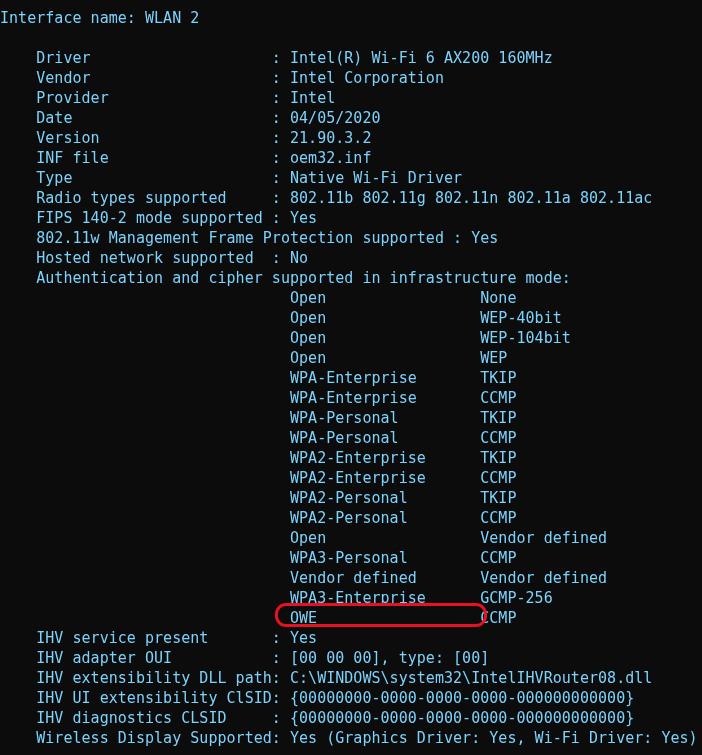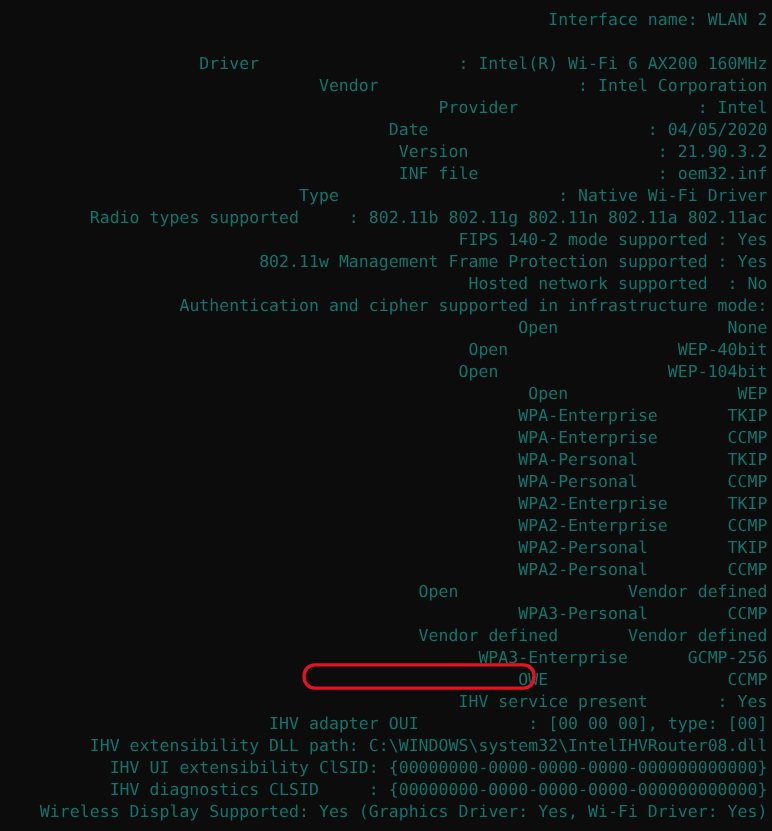--- a/index.html
+++ b/index.html
@@ -36,21 +36,21 @@
     position: absolute;
     border: 3px solid #e81123;
     border-radius: 11px;
     box-sizing: border-box;
     pointer-events: none;
   }
 </style>
 </head>
 <body style="background: rgb(12, 12, 12);">
 
-<div id="console" style="background: rgb(12, 12, 12); color: #0f766e; text-align: right;">
+<div id="console" style="background: rgb(12, 12, 12); color: #7dd3fc;">
 
   <pre class="console-text">Interface name: WLAN 2
 
     Driver                    : Intel(R) Wi-Fi 6 AX200 160MHz
     Vendor                    : Intel Corporation
     Provider                  : Intel
     Date                      : 04/05/2020
     Version                   : 21.90.3.2
     INF file                  : oem32.inf
     Type                      : Native Wi-Fi Driver

